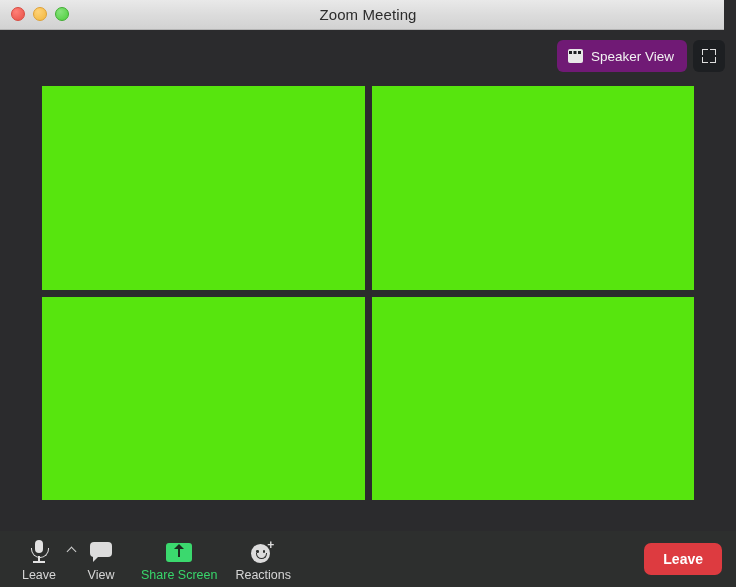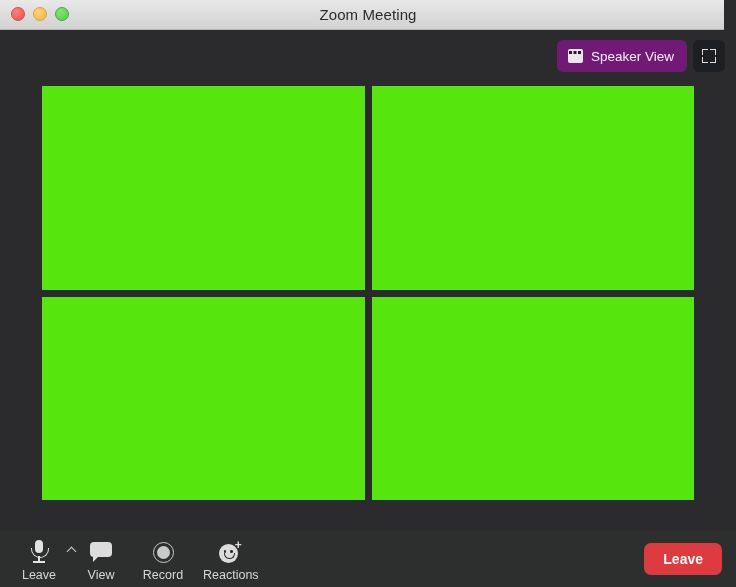--- a/index.html
+++ b/index.html
@@ -447,29 +447,29 @@
       <div class="tb-item">
         <span class="tb-icon">
           <span class="chat-icon">
               <span class="bub"></span>
               <span class="tail"></span>
             </span>
         </span>
         <span class="tb-label">View</span>
       </div>
 
-
-      <div class="tb-item">
+      <div class="tb-item accent">
         <span class="tb-icon">
-          <span class="rec-icon">
-              <span class="dot"></span>
+          <span class="share-icon">
+              <span class="arw"></span>
             </span>
         </span>
-        <span class="tb-label">Record</span>
-      </div>
+        <span class="tb-label">Share Screen</span>
+      </div>
+
 
       <div class="tb-item">
         <span class="tb-icon">
           <span class="react-icon">
             <span class="face"></span>
             <span class="eye l"></span>
               <span class="eye r"></span>
             <span class="smile"></span>
             <span class="plus">+</span>
           </span>

